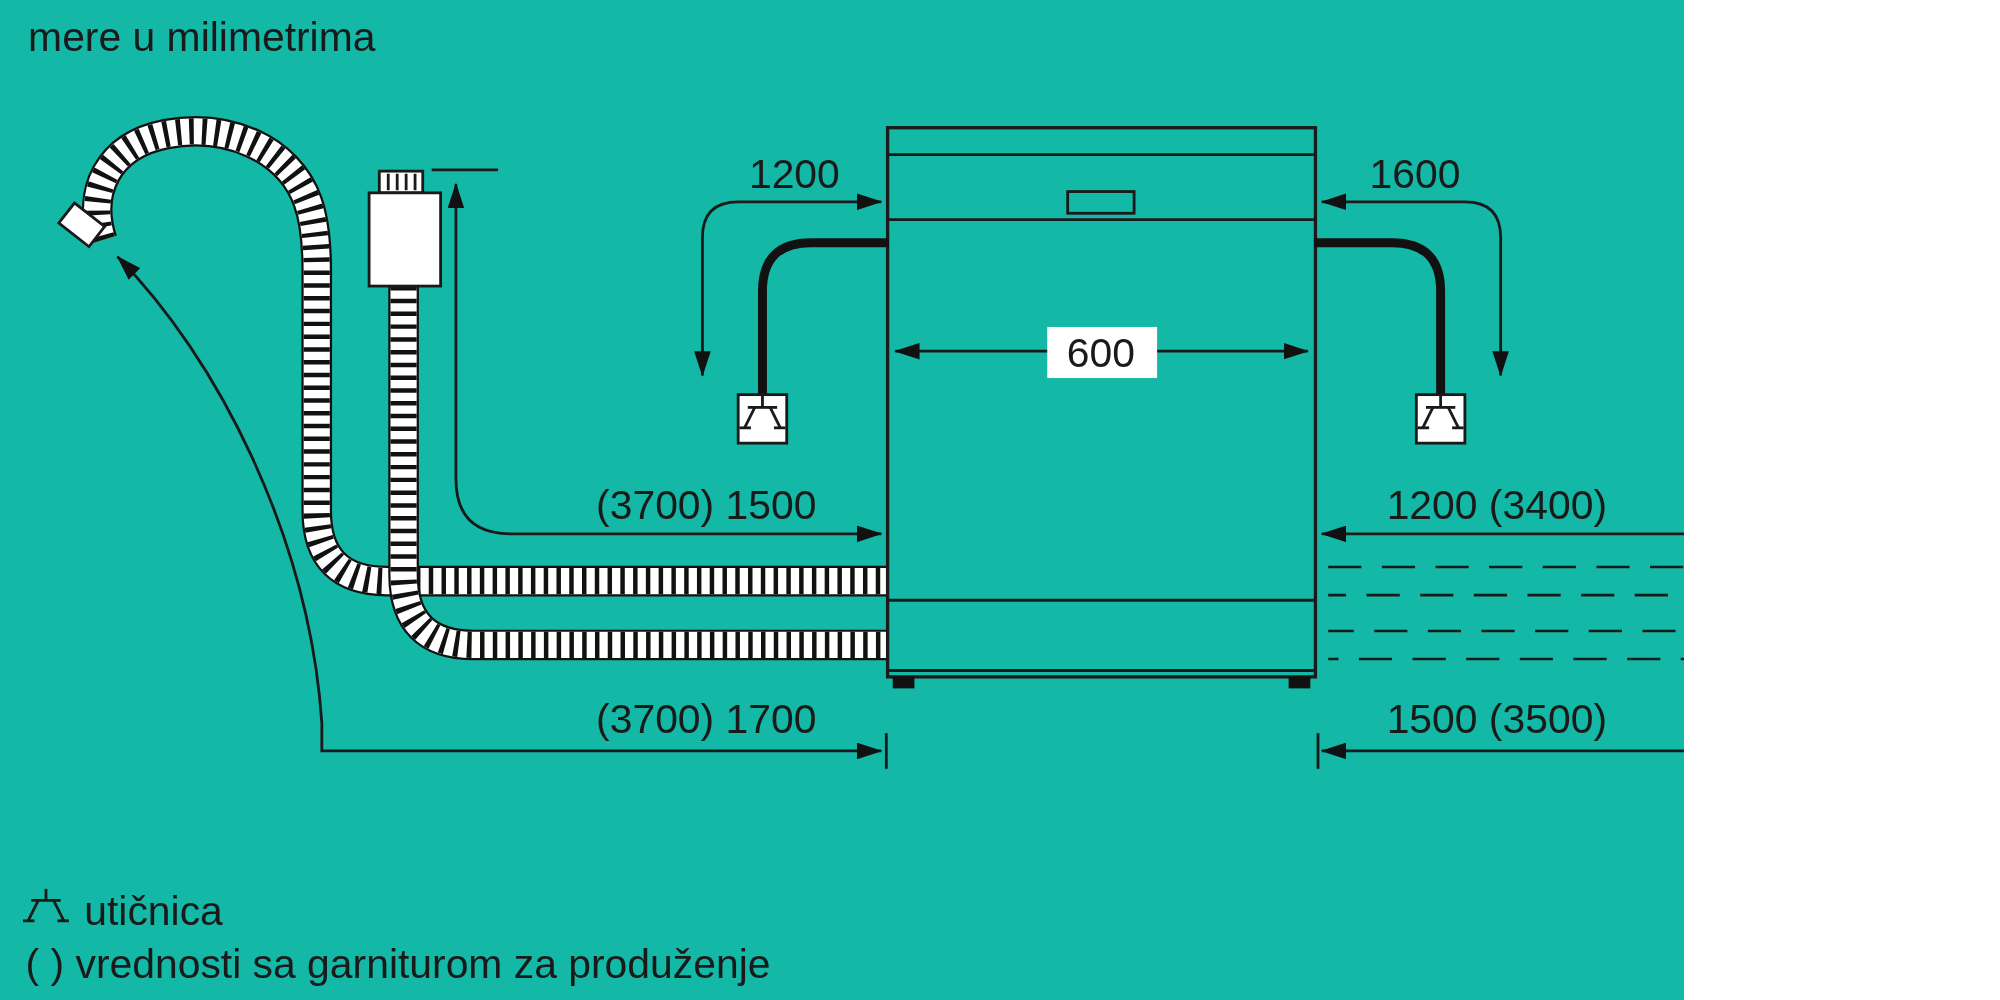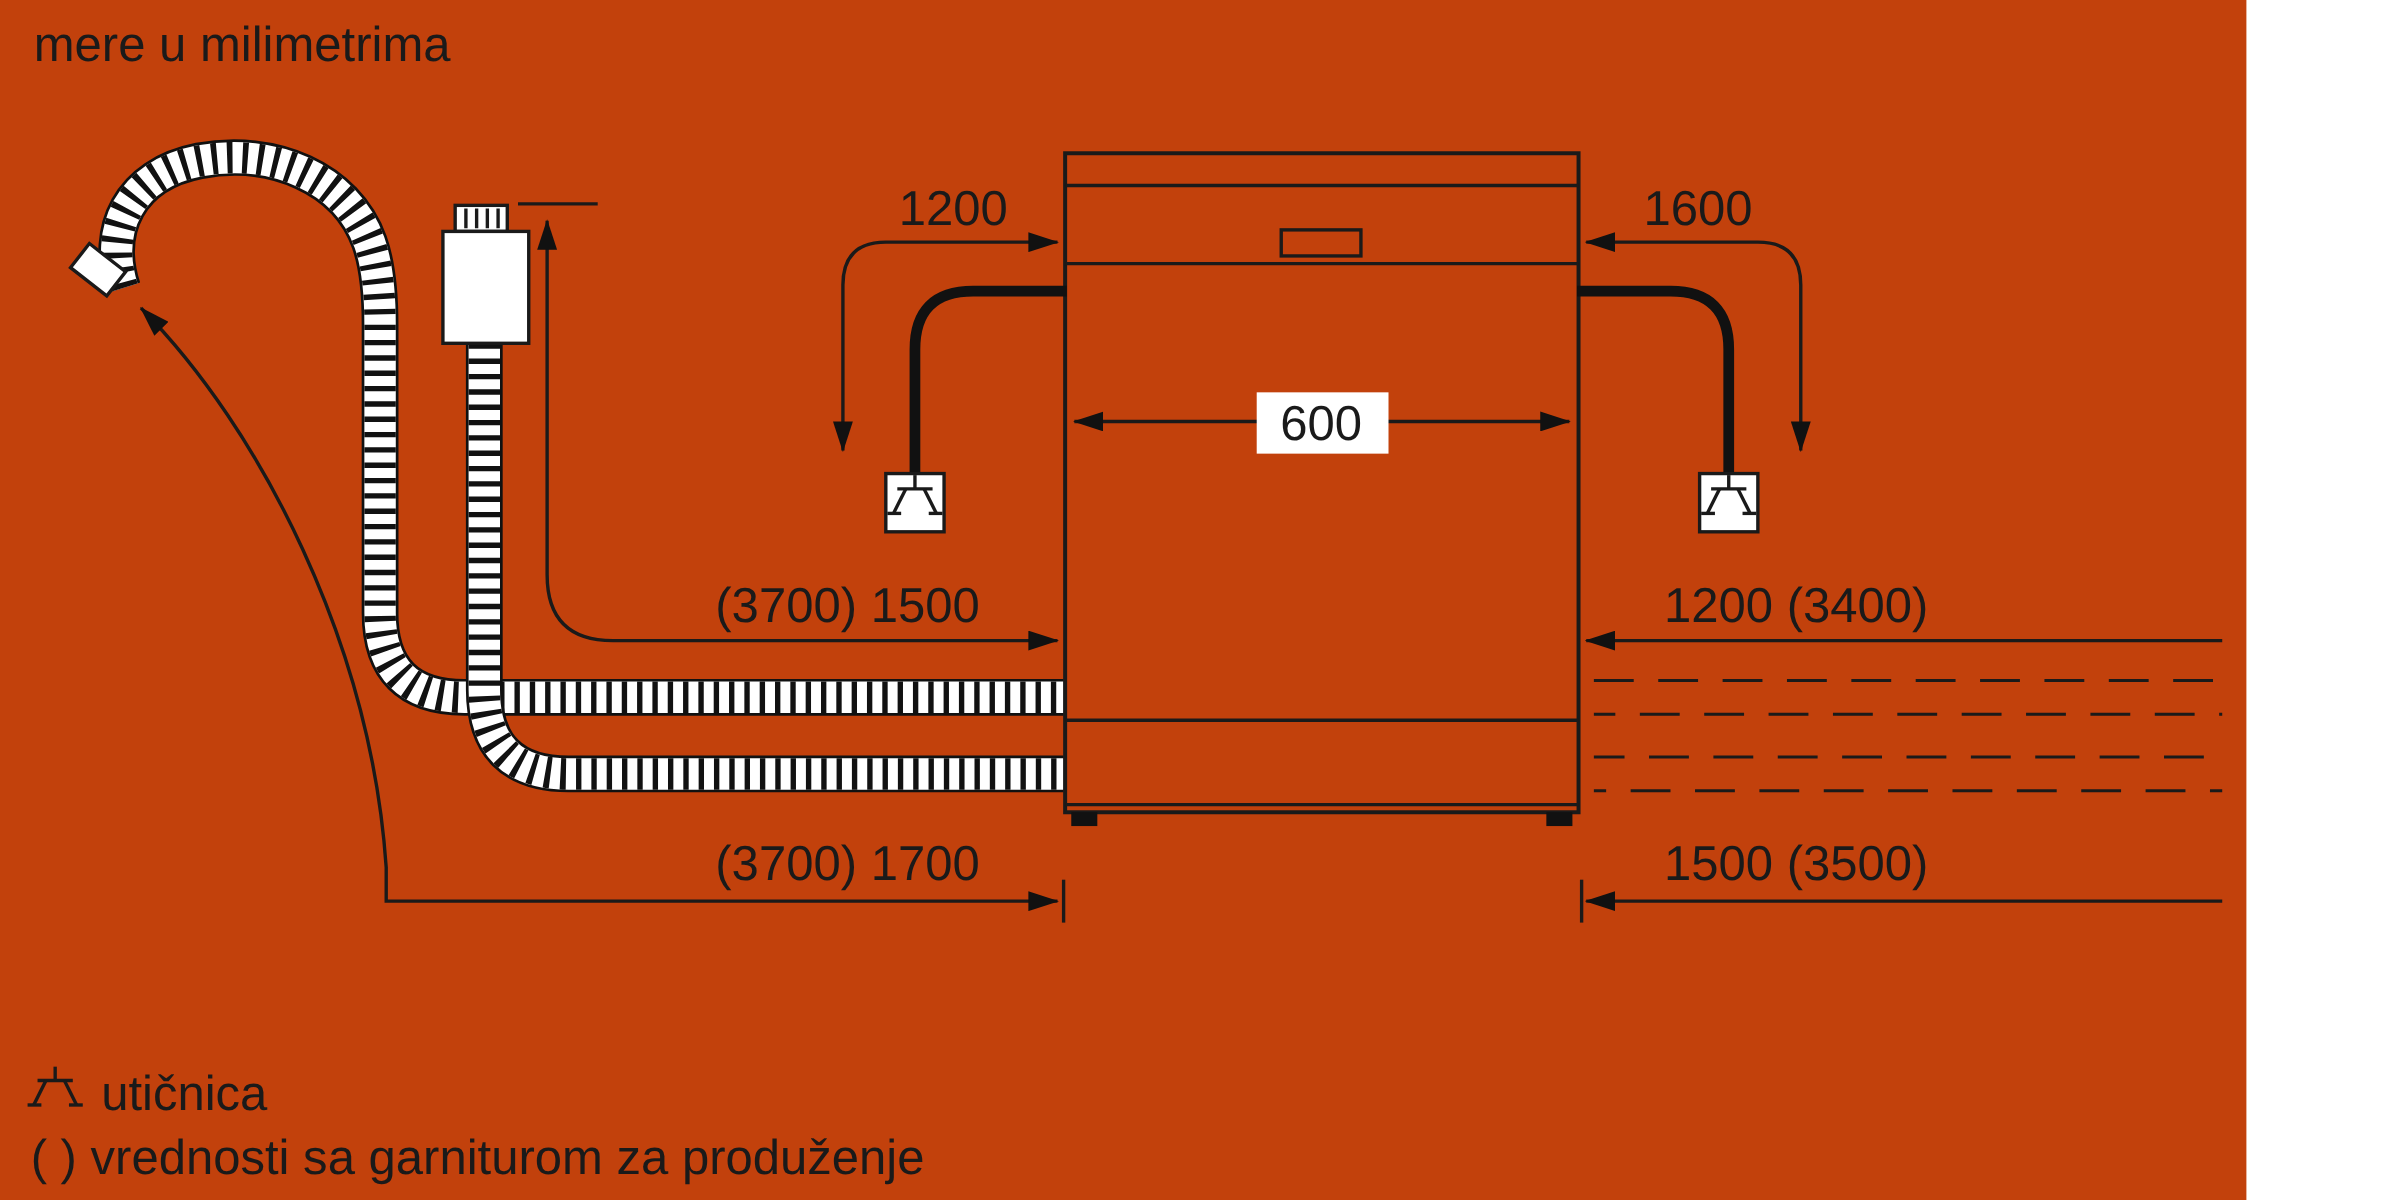--- a/index.html
+++ b/index.html
@@ -1,16 +1,16 @@
 <!DOCTYPE html>
 <html><head>
 <meta charset="utf-8">
 <style>
   html,body{margin:0;padding:0;background:#ffffff;}
-  .stage{width:1872px;height:1000px;background:#c2410c;position:relative;overflow:hidden;}
+  .stage{width:1684px;height:1000px;background:#14b8a6;position:relative;overflow:hidden;}
   svg{display:block;}
   svg text{font-family:"Liberation Sans","DejaVu Sans",sans-serif;font-size:32px;fill:#1a1a1a;}
   .ln{stroke:#1a1a1a;stroke-width:2.2;fill:none;}
   .ln-thick{stroke:#1a1a1a;stroke-width:2.6;fill:none;}
   .cable{stroke:#111;stroke-width:7;fill:none;}
   .tube-outer{fill:none;stroke:#111;stroke-width:24;stroke-linejoin:round;}
   .tube-inner{fill:none;stroke:#fff;stroke-width:20.5;stroke-linejoin:round;}
   .tube-ribs{fill:none;stroke:#111;stroke-width:20.5;stroke-dasharray:3.5 6.5;stroke-linejoin:round;}
   .dash{stroke:#1a1a1a;stroke-width:2;fill:none;stroke-dasharray:26 16;}
   .boxw{fill:#ffffff;stroke:#1a1a1a;stroke-width:2.2;}

